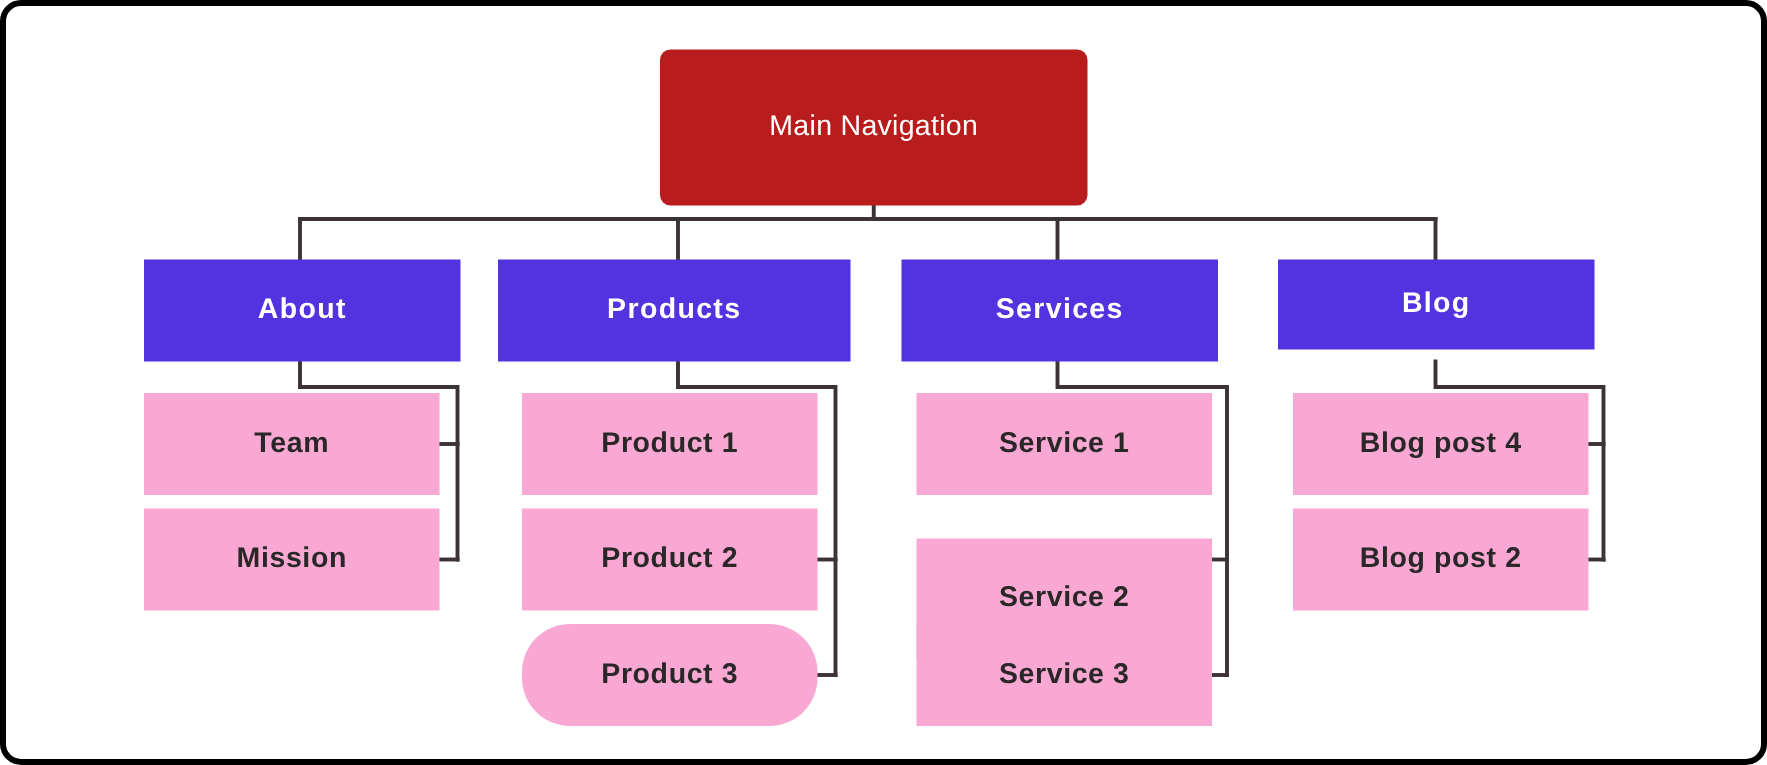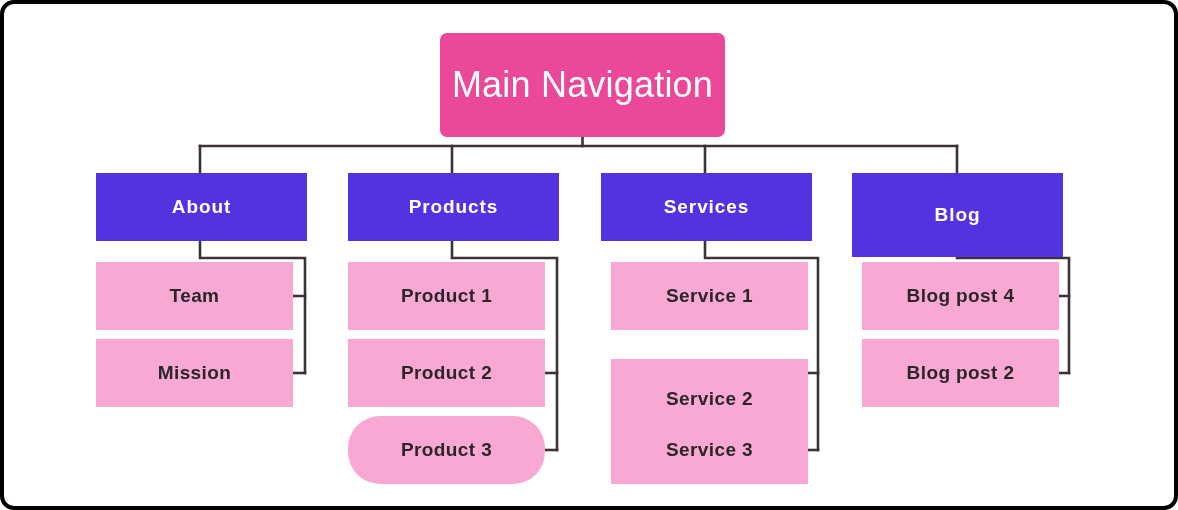--- a/index.html
+++ b/index.html
@@ -49,24 +49,24 @@
     position: absolute;
     box-sizing: border-box;
     display: flex;
     align-items: center;
     justify-content: center;
     text-align: center;
     z-index: 10;
   }
 
   .node-root {
-    background: #ec4899;
+    background: #b91c1c;
     color: #ffffff;
     border-radius: 7px;
-    font-size: 36px;
+    font-size: 19px;
     font-weight: 400;
     letter-spacing: 0.2px;
   }
 
   .node-section {
     background: #5333e0;
     color: #ffffff;
     font-size: 19px;
     font-weight: 700;
     letter-spacing: 0.9px;
@@ -122,21 +122,21 @@
   <div class="node node-section" style="left:96px; top:173px; width:211px; height:68px;">
     <span>About</span>
   </div>
   <div class="node node-leaf" style="left:96px; top:262px; width:197px; height:68px;">
     <span>Team</span>
   </div>
   <div class="node node-leaf" style="left:96px; top:339px; width:197px; height:68px;text-align:center;">
     <span>Mission</span>
   </div>
 
-  <div class="node node-section" style="left:348px; top:173px; width:211px; height:68px;">
+  <div class="node node-section" style="left:332px; top:173px; width:235px; height:68px;">
     <span>Products</span>
   </div>
   <div class="node node-leaf" style="left:348px; top:262px; width:197px; height:68px;">
     <span>Product 1</span>
   </div>
   <div class="node node-leaf" style="left:348px; top:339px; width:197px; height:68px;">
     <span>Product 2</span>
   </div>
   <div class="node node-leaf" style="left:348px; top:416px; width:197px; height:68px;border-radius:32px;">
     <span>Product 3</span>
@@ -148,21 +148,21 @@
   <div class="node node-leaf" style="left:611px; top:262px; width:197px; height:68px;">
     <span>Service 1</span>
   </div>
   <div class="node node-leaf" style="left:611px; top:359px; width:197px; height:80px;">
     <span>Service 2</span>
   </div>
   <div class="node node-leaf" style="left:611px; top:416px; width:197px; height:68px;">
     <span>Service 3</span>
   </div>
 
-  <div class="node node-section" style="left:852px; top:173px; width:211px; height:84px;text-align:center;">
+  <div class="node node-section" style="left:852px; top:173px; width:211px; height:60px;text-align:center;">
     <span>Blog</span>
   </div>
   <div class="node node-leaf" style="left:862px; top:262px; width:197px; height:68px;">
     <span>Blog post 4</span>
   </div>
   <div class="node node-leaf" style="left:862px; top:339px; width:197px; height:68px;">
     <span>Blog post 2</span>
   </div>
 
   <div id="frame"></div>

